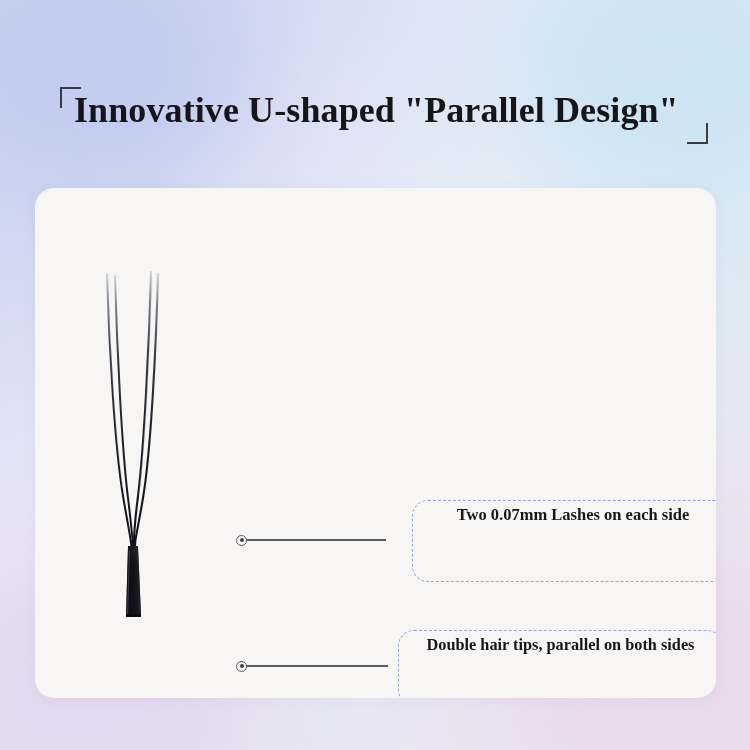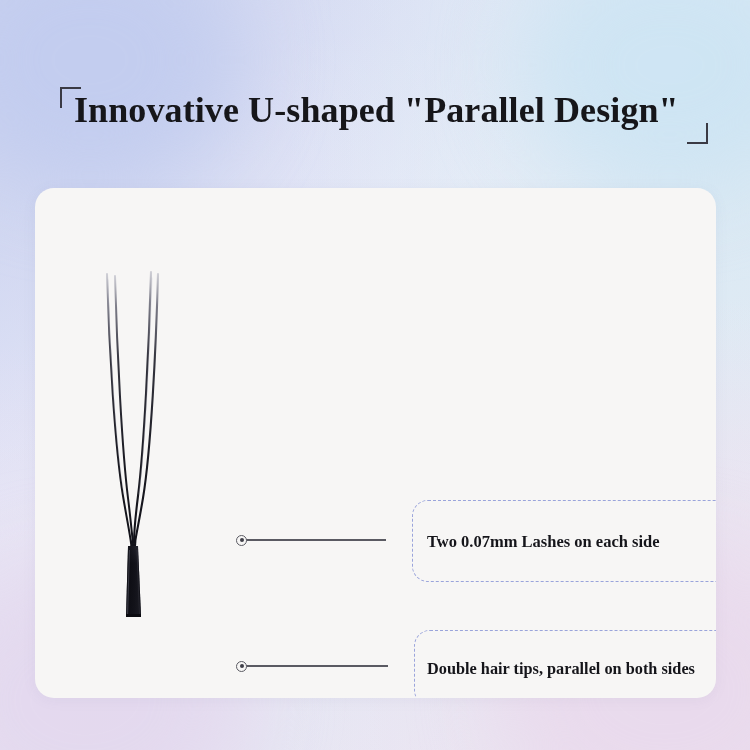--- a/index.html
+++ b/index.html
@@ -134,25 +134,25 @@
   }
 
   
   .feature-box {
     position: absolute;
     border: 1.4px dashed #9aa4db;
     border-radius: 16px;
     background: transparent;
     box-sizing: border-box;
     display: flex;
-    flex-direction: column;
+    flex-direction: row;
     justify-content: center;
   }
   #feature-box-1 { left: 377px; top: 312px; width: 322px; height: 82px; padding: 0 14px; }
-  #feature-box-2 { left: 379px; top: 442px; width: 325px; height: 76px; padding: 0 12px; }
+  #feature-box-2 { left: 363px; top: 442px; width: 325px; height: 76px; padding: 0 12px; }
 
   .feature-line {
     font-size: 16.5px;
     font-weight: 700;
     color: #15151a;
     white-space: nowrap;
     line-height: 27px;
   }
   #feature-box-2 .feature-line { font-size: 16.3px; }
 </style>

